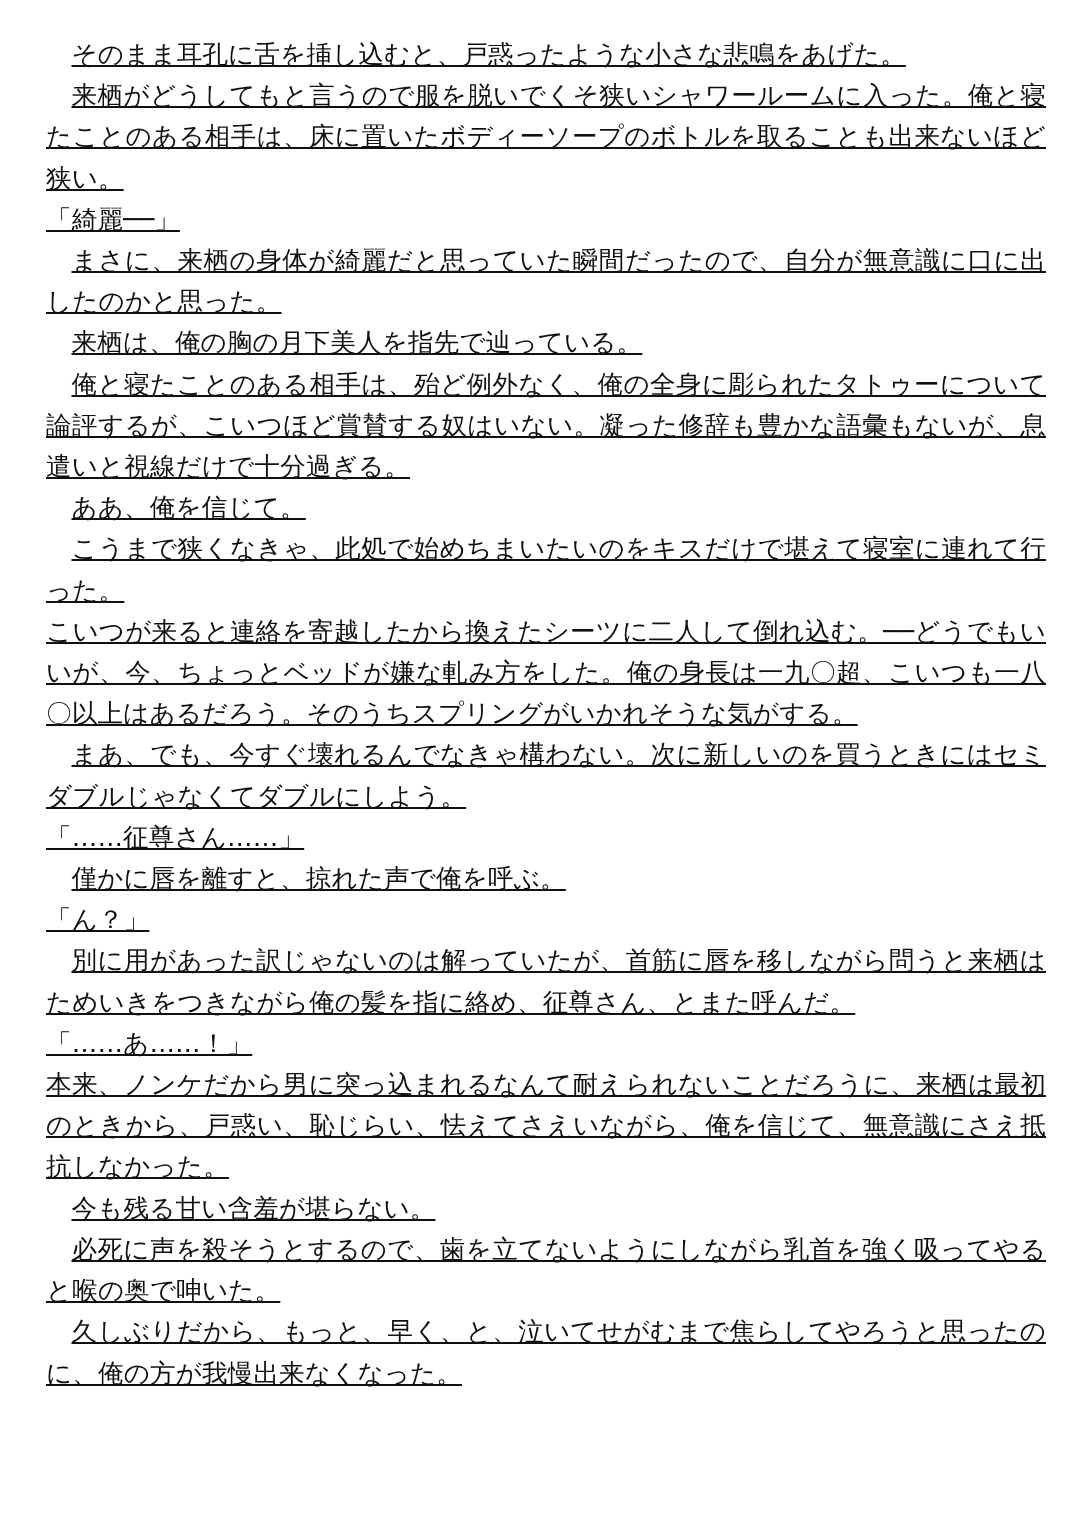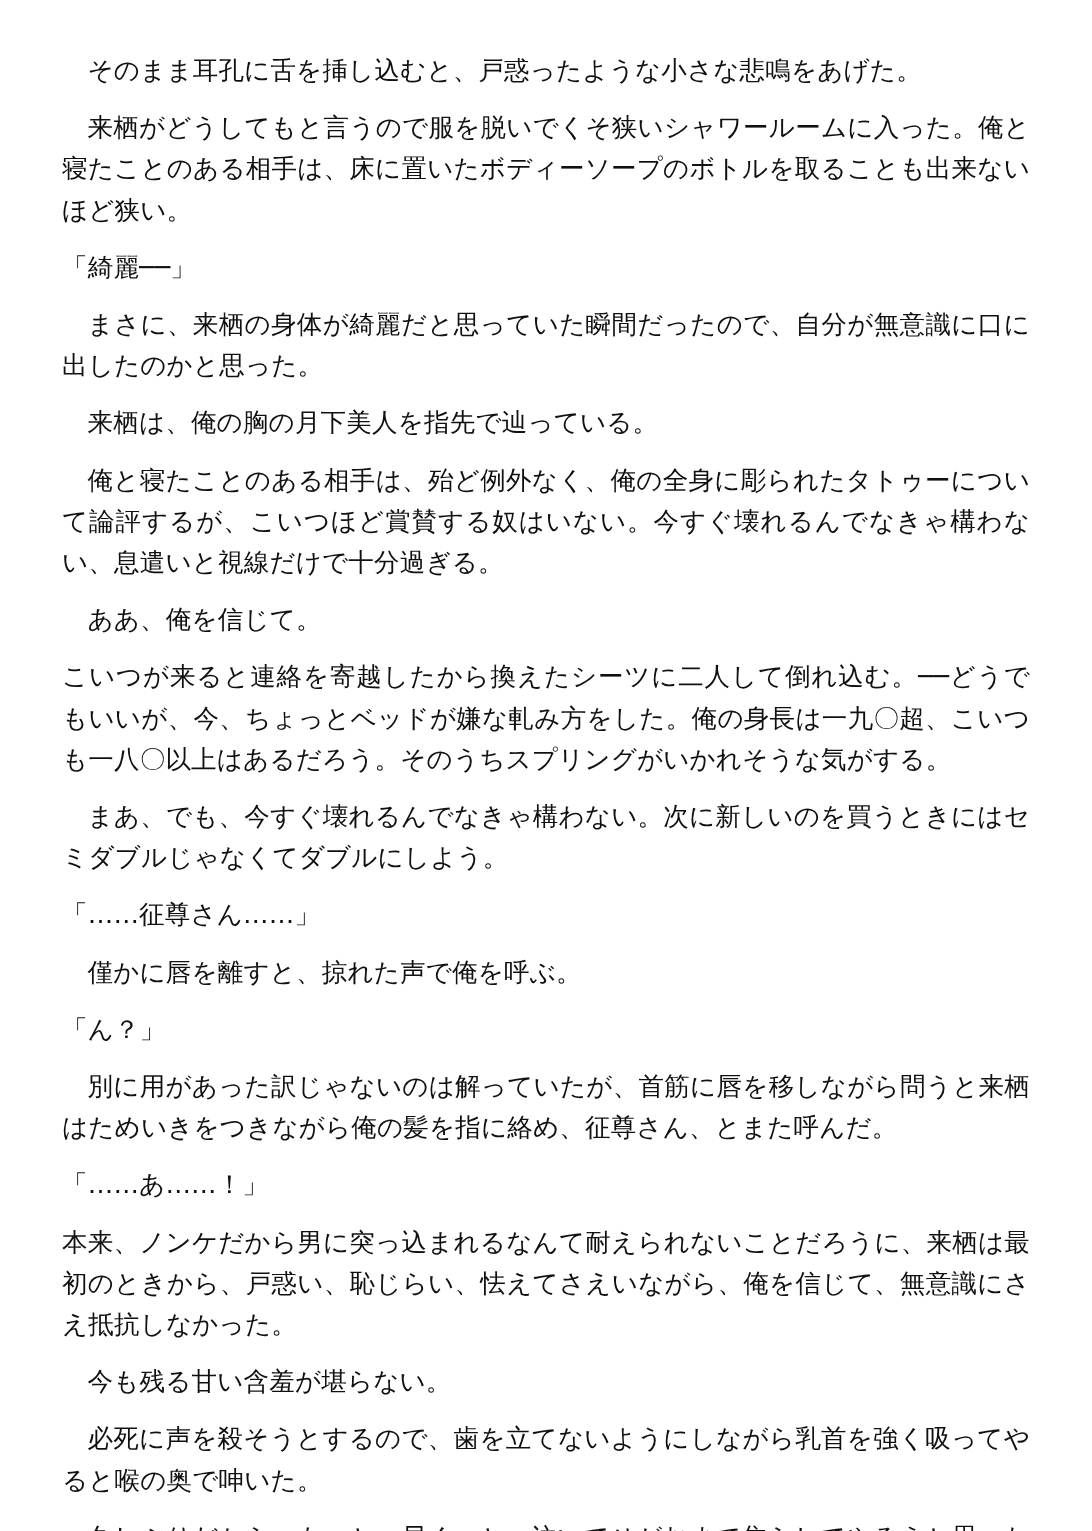--- a/index.html
+++ b/index.html
@@ -26,40 +26,42 @@
     font-size: 25.5px;
     line-height: 41.2px;
     letter-spacing: 0.2px;
     text-align: justify;
     text-justify: inter-character;
     word-break: break-all;
     color: #101010;
     font-weight: 500;
   }
   .para {
-    margin: 16px;
+    margin: 0;
     padding: 0;
     white-space: pre-wrap;
+    text-decoration: underline;
   }
   .indent {
     text-indent: 1em;
   }
 </style>
 </head>
 <body>
 
 <div class="page">
   <div class="body-text">
     <p class="para indent">そのまま耳孔に舌を挿し込むと、戸惑ったような小さな悲鳴をあげた。</p>
     <p class="para indent">来栖がどうしてもと言うので服を脱いでくそ狭いシャワールームに入った。俺と寝たことのある相手は、床に置いたボディーソープのボトルを取ることも出来ないほど狭い。</p>
     <p class="para">「綺麗──」</p>
     <p class="para indent">まさに、来栖の身体が綺麗だと思っていた瞬間だったので、自分が無意識に口に出したのかと思った。</p>
     <p class="para indent">来栖は、俺の胸の月下美人を指先で辿っている。</p>
-    <p class="para indent">俺と寝たことのある相手は、殆ど例外なく、俺の全身に彫られたタトゥーについて論評するが、こいつほど賞賛する奴はいない。今すぐ壊れるんでなきゃ構わない、息遣いと視線だけで十分過ぎる。</p>
+    <p class="para indent">俺と寝たことのある相手は、殆ど例外なく、俺の全身に彫られたタトゥーについて論評するが、こいつほど賞賛する奴はいない。凝った修辞も豊かな語彙もないが、息遣いと視線だけで十分過ぎる。</p>
     <p class="para indent">ああ、俺を信じて。</p>
+    <p class="para indent">こうまで狭くなきゃ、此処で始めちまいたいのをキスだけで堪えて寝室に連れて行った。</p>
     <p class="para">こいつが来ると連絡を寄越したから換えたシーツに二人して倒れ込む。──どうでもいいが、今、ちょっとベッドが嫌な軋み方をした。俺の身長は一九〇超、こいつも一八〇以上はあるだろう。そのうちスプリングがいかれそうな気がする。</p>
     <p class="para indent">まあ、でも、今すぐ壊れるんでなきゃ構わない。次に新しいのを買うときにはセミダブルじゃなくてダブルにしよう。</p>
     <p class="para">「……征尊さん……」</p>
     <p class="para indent">僅かに唇を離すと、掠れた声で俺を呼ぶ。</p>
     <p class="para">「ん？」</p>
     <p class="para indent">別に用があった訳じゃないのは解っていたが、首筋に唇を移しながら問うと来栖はためいきをつきながら俺の髪を指に絡め、征尊さん、とまた呼んだ。</p>
     <p class="para">「……あ……！」</p>
     <p class="para">本来、ノンケだから男に突っ込まれるなんて耐えられないことだろうに、来栖は最初のときから、戸惑い、恥じらい、怯えてさえいながら、俺を信じて、無意識にさえ抵抗しなかった。</p>
     <p class="para indent">今も残る甘い含羞が堪らない。</p>
     <p class="para indent">必死に声を殺そうとするので、歯を立てないようにしながら乳首を強く吸ってやると喉の奥で呻いた。</p>

